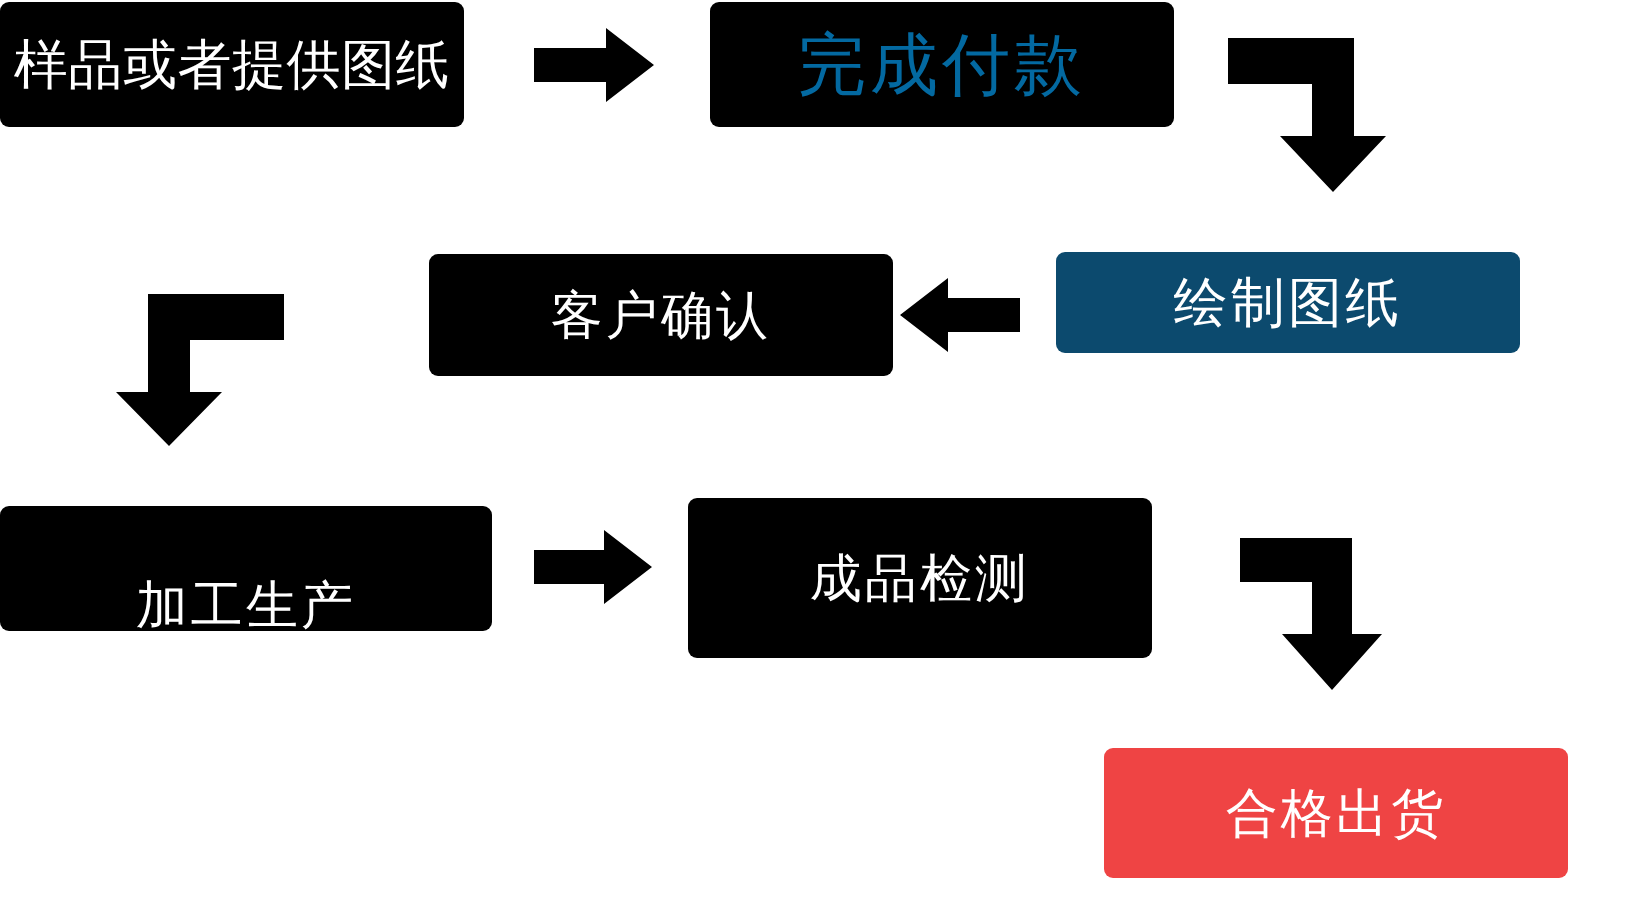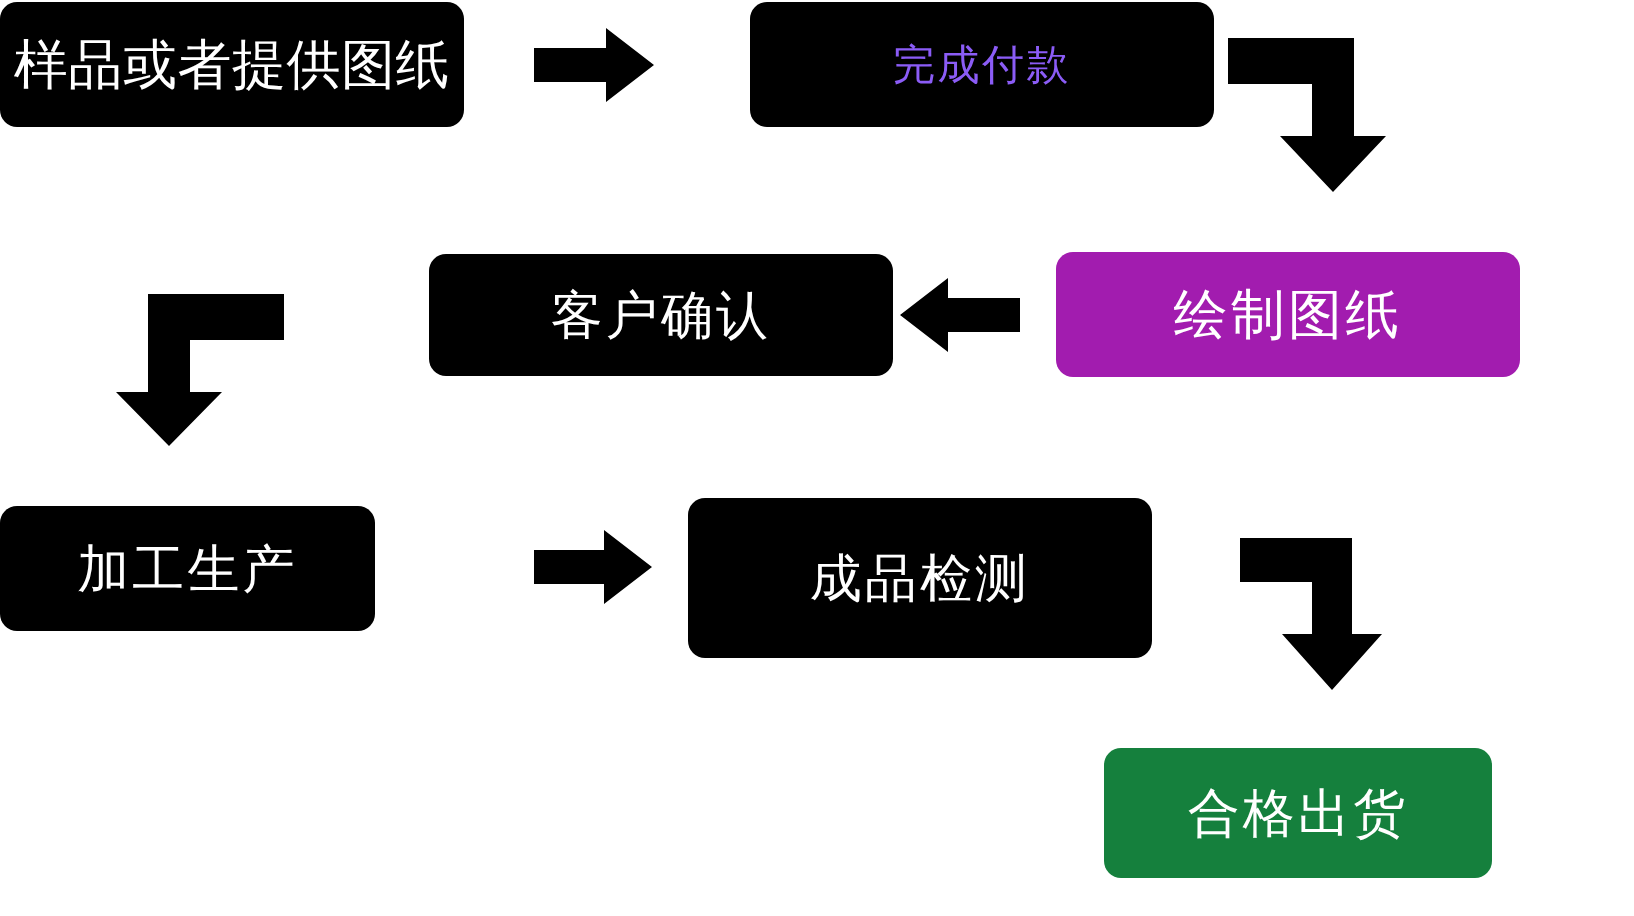--- a/index.html
+++ b/index.html
@@ -12,21 +12,21 @@
     width: 1634px;
     height: 916px;
     background: #ffffff;
     overflow: hidden;
     font-family: "DejaVu Sans", "Liberation Sans", sans-serif;
   }
   .node {
     position: absolute;
     background: #000000;
     color: #ffffff;
-    border-radius: 17px;
+    border-radius: 9px;
     display: flex;
     align-items: center;
     justify-content: center;
     box-sizing: border-box;
     letter-spacing: 0.06em;
     font-weight: 400;
     line-height: 1;
     white-space: nowrap;
   }
   .node.tight { letter-spacing: 0.01em; }
@@ -37,41 +37,41 @@
 </style>
 </head>
 <body>
 
 <div id="canvas" style="background: rgb(255, 255, 255);">
 
   <div class="node tight" id="node-n1" style="left: 0px; top: 2px; width: 464px; height: 125px; font-size: 54px; background: rgb(0, 0, 0); color: rgb(255, 255, 255);">
       <span>样品或者提供图纸</span>
     </div>
 
-  <div class="node" id="node-n2" style="left: 710px; top: 2px; width: 464px; height: 125px; font-size: 42px; background: rgb(0, 0, 0); color: #8b5cf6; margin-left: 40px;">
+  <div class="node" id="node-n2" style="left: 710px; top: 2px; width: 464px; height: 125px; font-size: 68px; background: rgb(0, 0, 0); color: #0369a1;">
       <span>完成付款</span>
     </div>
 
-  <div class="node" id="node-n3" style="left: 1056px; top: 252px; width: 464px; height: 125px; font-size: 54px; background: #a21caf; color: rgb(255, 255, 255);">
+  <div class="node" id="node-n3" style="left: 1056px; top: 252px; width: 464px; height: 101px; font-size: 54px; background: #0c4a6e; color: rgb(255, 255, 255);">
       <span>绘制图纸</span>
     </div>
 
   <div class="node" id="node-n4" style="left: 390px; top: 254px; width: 464px; height: 122px; font-size: 52px; background: rgb(0, 0, 0); color: rgb(255, 255, 255); margin-left: 39px;">
       <span>客户确认</span>
     </div>
 
-  <div class="node" id="node-n5" style="left: 0px; top: 506px; width: 375px; height: 125px; font-size: 52px; background: rgb(0, 0, 0); color: rgb(255, 255, 255);">
+  <div class="node" id="node-n5" style="left: 0px; top: 506px; width: 492px; height: 125px; font-size: 52px; background: rgb(0, 0, 0); color: rgb(255, 255, 255); align-items: flex-end;">
       <span>加工生产</span>
     </div>
 
   <div class="node" id="node-n6" style="left: 688px; top: 498px; width: 464px; height: 160px; font-size: 52px; background: rgb(0, 0, 0); color: rgb(255, 255, 255);">
       <span>成品检测</span>
     </div>
 
-  <div class="node" id="node-n7" style="left: 1104px; top: 748px; width: 388px; height: 130px; font-size: 52px; background: #15803d; color: rgb(255, 255, 255);">
+  <div class="node" id="node-n7" style="left: 1104px; top: 748px; width: 464px; height: 130px; font-size: 52px; background: #ef4444; color: rgb(255, 255, 255);">
       <span>合格出货</span>
     </div>
 
   <div class="arrow" id="arrow-a1" style="left: 534px; top: 28px;">
     <svg width="120" height="74" viewBox="0 0 120 74">
       <polygon points="0,20 72,20 72,0 120,37 72,74 72,54 0,54" fill="#000000"></polygon>
     </svg>
   </div>
 
   <div class="arrow" id="arrow-a2" style="left: 1228px; top: 38px;">

